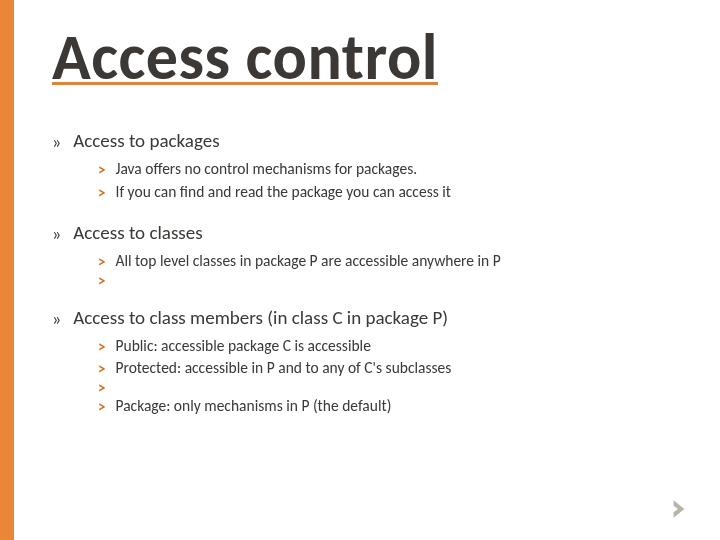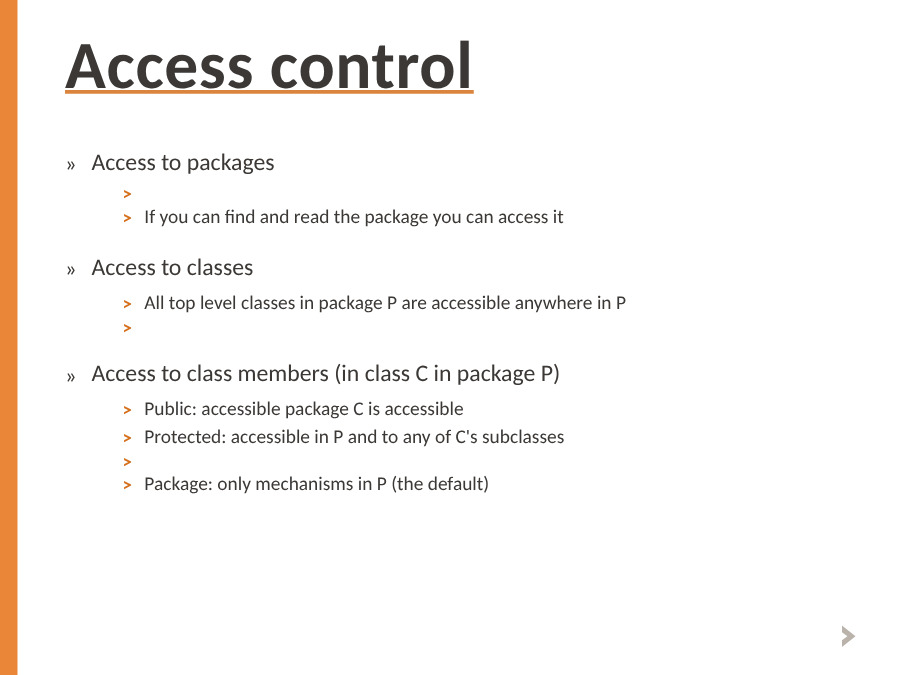--- a/index.html
+++ b/index.html
@@ -16,21 +16,21 @@
     width: 14px; height: 540px;
     background: #e98638;
   }
   .slide {
     position: absolute;
     left: 0; top: 0;
     width: 720px; height: 540px;
     padding: 24px 40px 0 52px;
   }
   .title {
-    font-size: 54px;
+    font-size: 64px;
     font-weight: 800;
     color: #3b3836;
     letter-spacing: 0.5px;
     line-height: 1.05;
     position: relative;
     display: inline-block;
     margin-bottom: 28px;
   }
   .title-underline {
     position: absolute;
@@ -101,20 +101,21 @@
   </div>
 
   <div class="section">
     <div class="lvl1">
       <span class="bullet">»</span>
       <span>Access to packages</span>
     </div>
     <div class="sublist">
       <div class="lvl2">
         <span class="bullet">˃</span>
+        <span>Java offers no control mechanisms for packages.</span>
       </div>
       <div class="lvl2">
         <span class="bullet">˃</span>
         <span>If you can find and read the package you can access it</span>
       </div>
     </div>
   </div>
 
   <div class="section">
     <div class="lvl1">

